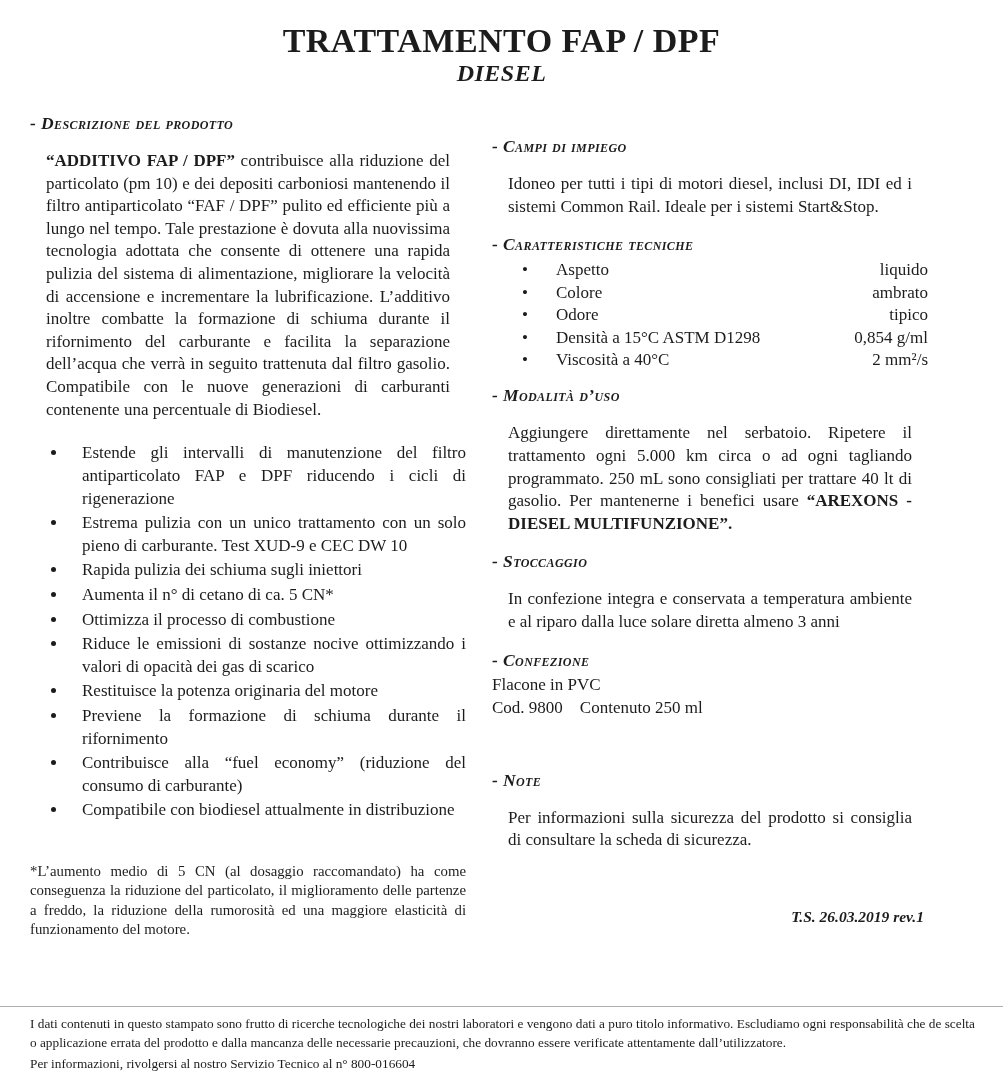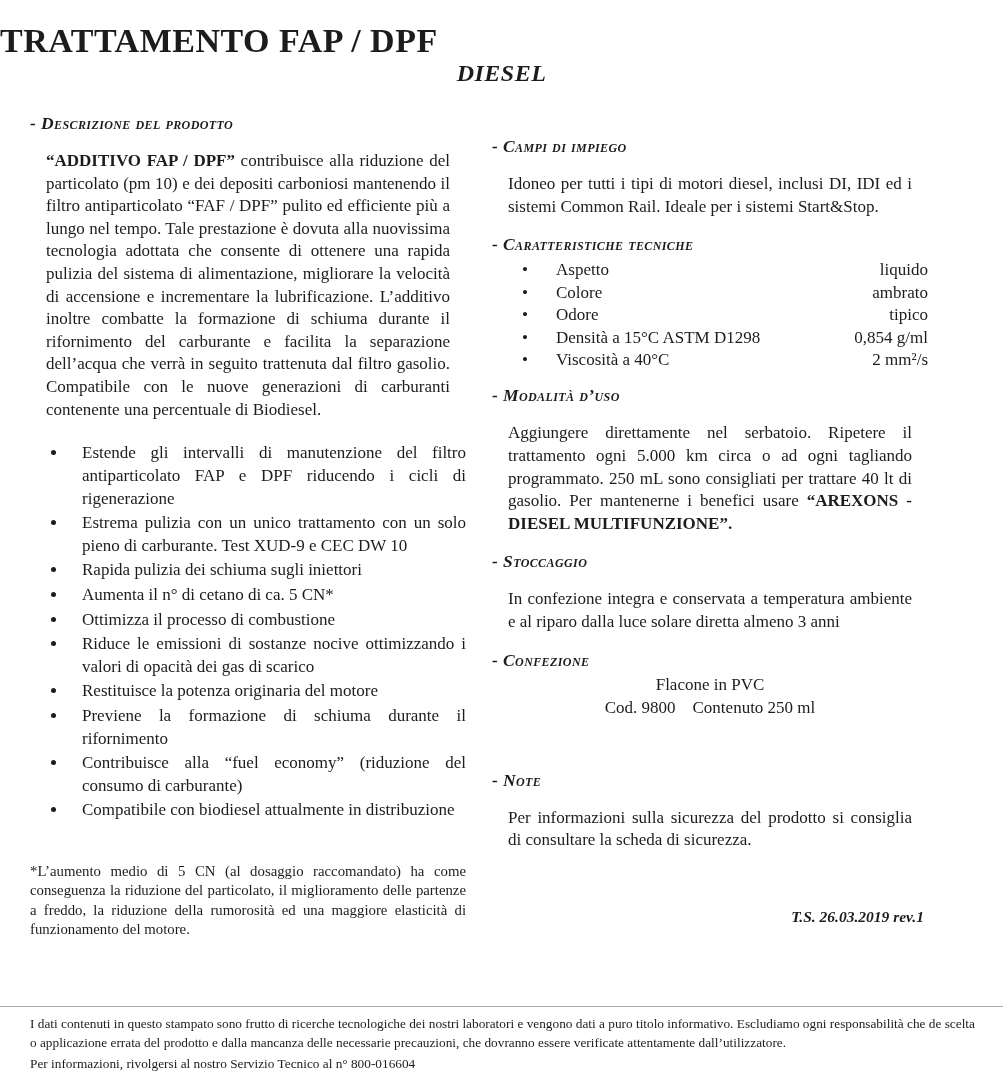--- a/index.html
+++ b/index.html
@@ -6,20 +6,21 @@
   .page{
     position:relative;
     width:1003px;height:1088px;
     background:#ffffff;
     color:#1c1c1c;
     font-family:"Liberation Serif","DejaVu Serif",serif;
     overflow:hidden;
   }
   .title{
     margin:0;padding-top:22px;
+    text-align:center;
     font-size:34px;font-weight:bold;
     letter-spacing:0.5px;
   }
   .subtitle{
     margin:0;
     text-align:center;
     font-size:24px;font-weight:bold;font-style:italic;
     letter-spacing:0.5px;
   }
   .columns{
@@ -66,21 +67,21 @@
     align-items:baseline;
     padding-left:30px;
     font-size:17px;
     line-height:1.32;
   }
   .spec-bullet{width:34px;flex:none;}
   .spec-label{flex:none;}
   .spec-value{margin-left:auto;text-align:right;}
   .mt-sec{margin-top:14px;}
   .mt-sec-lg{margin-top:50px;}
-  .plain-line{margin:0;font-size:17px;line-height:1.35;white-space:pre-wrap;text-align:center;}
+  .plain-line{margin:0;font-size:17px;line-height:1.35;white-space:pre-wrap;}
   .revision{
     margin:56px 4px 0 0;
     text-align:right;
     font-size:15.5px;
     font-weight:bold;
     font-style:italic;
   }
   .footer{
     position:absolute;
     left:0;right:0;top:1006px;

